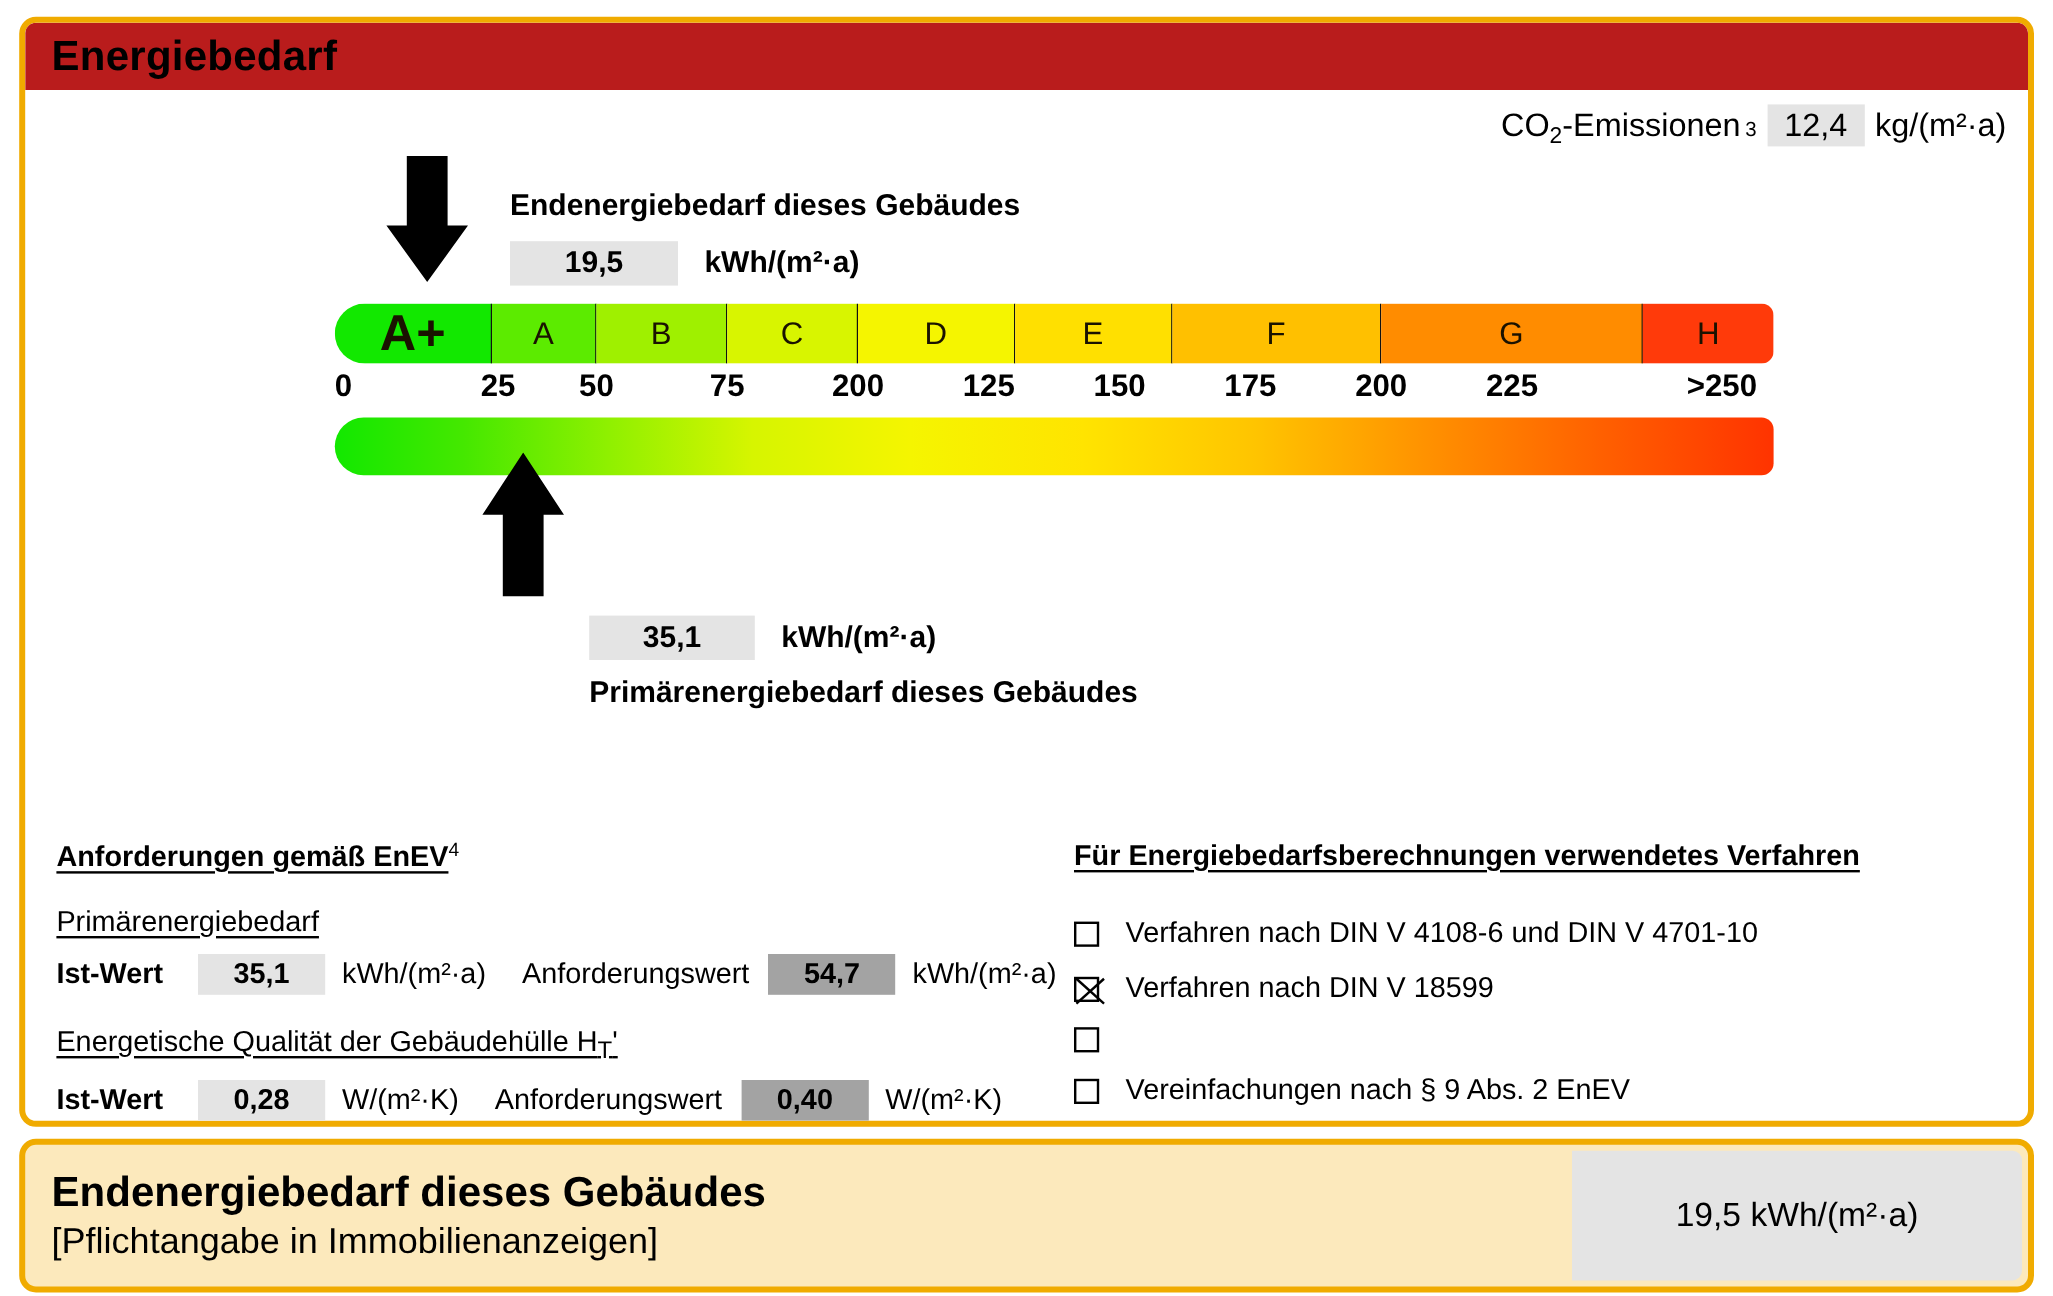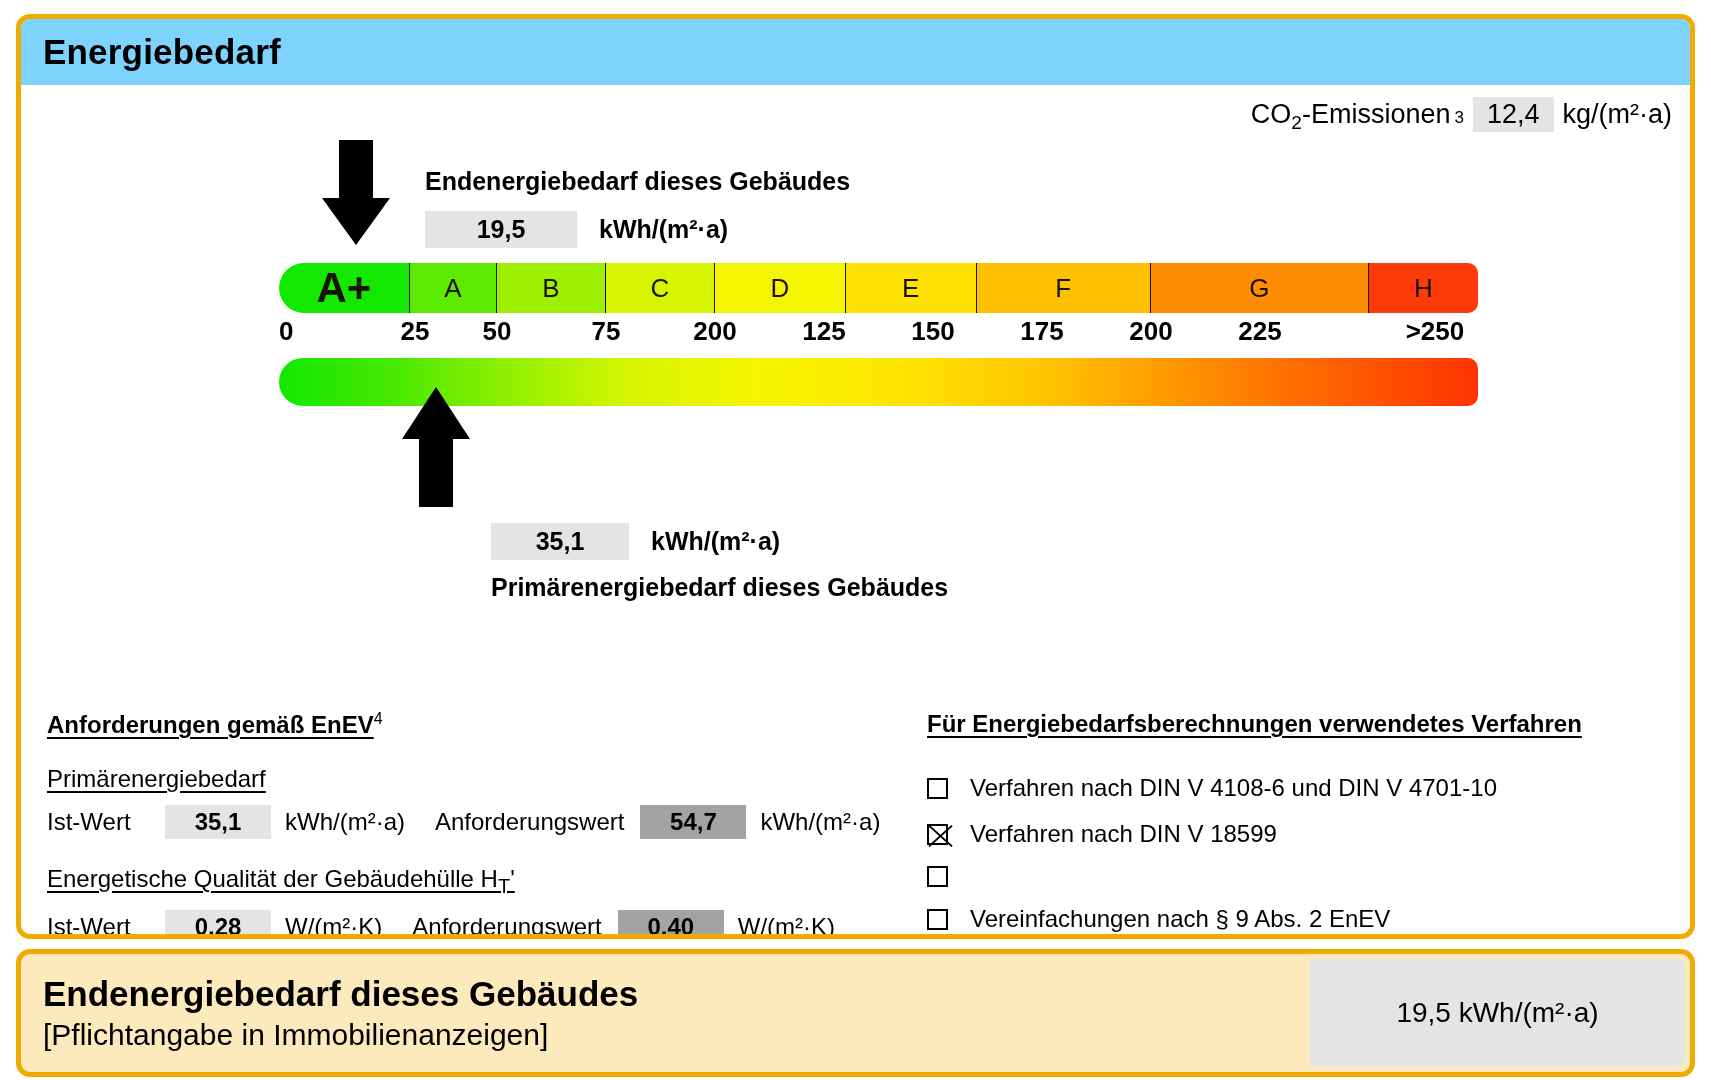--- a/index.html
+++ b/index.html
@@ -2,35 +2,35 @@
 <html><head>
 <meta charset="utf-8">
 <style>
   html,body{margin:0;padding:0;background:#fff;}
   body{width:1711px;height:1080px;font-family:"Liberation Sans",sans-serif;color:#000;}
   .page{position:relative;width:1711px;height:1080px;box-sizing:border-box;padding:14px 16px 10px 16px;}
 
   
   .panel{border:5px solid #f0ab00;border-radius:14px;background:#fff;box-sizing:border-box;}
   .panel-main{height:925px;position:relative;overflow:hidden;}
-  .panel-head{background:#7dd3fc;border-radius:8px 8px 0 0;height:66px;display:flex;align-items:center;padding-left:22px;box-sizing:border-box;}
+  .panel-head{background:#b91c1c;border-radius:8px 8px 0 0;height:56px;display:flex;align-items:center;padding-left:22px;box-sizing:border-box;}
   .panel-head .title{font-size:35px;font-weight:bold;letter-spacing:.2px;}
   .panel-body{position:relative;height:856px;}
 
   
   .co2row{position:absolute;right:18px;top:12px;display:flex;align-items:baseline;font-size:27px;}
   .co2row .lbl{white-space:nowrap;}
   .co2row .sub{font-size:19px;vertical-align:-6px;}
   .co2row sup{font-size:17px;margin-left:4px;}
   .valbox{background:#e4e4e4;padding:2px 14px;margin:0 9px;display:inline-block;text-align:center;}
 
   
   .topline{position:absolute;left:404px;top:82px;font-size:25px;font-weight:bold;}
   .topval{position:absolute;left:404px;top:126px;display:flex;align-items:center;font-size:25px;font-weight:bold;}
-  .topval .vb{background:#e4e4e4;width:152px;padding:4px 0;text-align:center;font-weight:bold;}
+  .topval .vb{background:#e4e4e4;width:140px;padding:4px 0;text-align:center;font-weight:bold;}
   .topval .unit{margin-left:22px;}
 
   .arrow-down{position:absolute;left:300px;top:55px;width:70px;height:105px;}
   .arrow-up{position:absolute;left:380px;top:302px;width:70px;height:120px;}
 
   
   .scalewrap{position:absolute;left:258px;top:178px;width:1199px;}
   .bar{position:relative;height:50px;border-radius:25px 10px 10px 25px;overflow:hidden;display:flex;}
   .seg{position:relative;display:flex;align-items:center;justify-content:center;font-size:26px;color:#1a1200;border-right:1.6px solid #111;box-sizing:border-box;}
   .seg:last-child{border-right:none;}
@@ -42,28 +42,28 @@
   .gradbar{height:48px;border-radius:24px 10px 10px 24px;margin-top:2px;
     background:linear-gradient(to right,#12e800 0%,#45e800 9%,#8ff000 19%,#d6f500 29%,#f5f500 40%,#ffe400 52%,#ffc400 64%,#ff9100 76%,#ff6000 88%,#ff3300 100%);}
 
   
   .botval{position:absolute;left:470px;top:438px;display:flex;align-items:center;font-size:25px;font-weight:bold;}
   .botval .vb{background:#e4e4e4;width:138px;padding:4px 0;text-align:center;}
   .botval .unit{margin-left:22px;}
   .botline{position:absolute;left:470px;top:488px;font-size:25px;font-weight:bold;}
 
   
-  .cols{position:absolute;top:625px;left:26px;right:18px;display:flex;gap:32px;}
+  .cols{position:absolute;top:625px;left:26px;right:18px;display:flex;}
   .colL{width:830px;}
   .colR{flex:1;padding-left:18px;}
   .h-ul{font-size:24px;font-weight:bold;text-decoration:underline;text-underline-offset:4px;display:inline-block;}
   .h-ul sup{font-size:16px;font-weight:normal;text-decoration:none;display:inline-block;}
   .sub-ul{font-size:24px;text-decoration:underline;text-underline-offset:4px;display:inline-block;margin-top:26px;}
   .valrow{display:flex;align-items:center;font-size:24px;margin-top:12px;}
-  .valrow .k{min-width:118px;}
+  .valrow .k{min-width:118px;font-weight:bold;}
   .valrow .vb{background:#e4e4e4;min-width:86px;padding:3px 10px;text-align:center;font-weight:bold;}
   .valrow .u{margin-left:14px;}
   .valrow .k2{margin-left:30px;}
   .valrow .vb2{background:#a3a3a3;min-width:86px;padding:3px 10px;text-align:center;font-weight:bold;margin-left:16px;}
   .cklist{margin-top:36px;}
   .ckrow{display:flex;align-items:center;font-size:24px;margin-bottom:18px;}
   .ckrow .lab{margin-left:22px;}
   .box{width:21px;height:21px;border:2px solid #000;box-sizing:border-box;position:relative;flex:0 0 auto;}
   .box.checked::before,.box.checked::after{content:"";position:absolute;left:-4px;top:9px;width:31px;height:2px;background:#000;}
   .box.checked::before{transform:rotate(42deg);}

